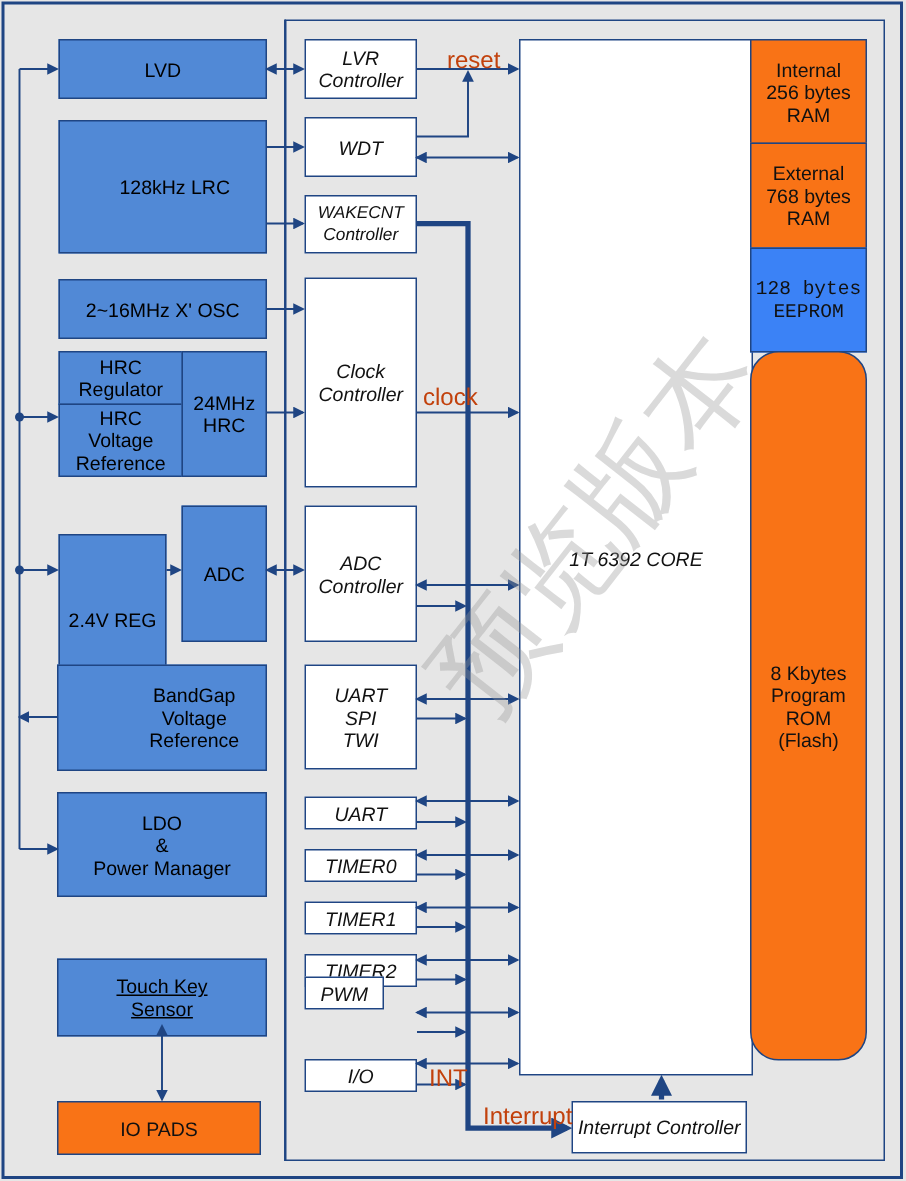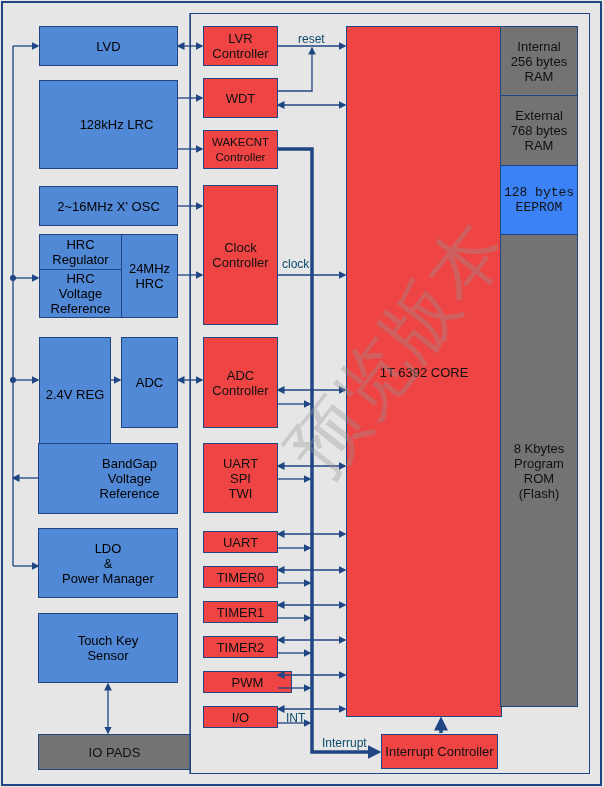--- a/index.html
+++ b/index.html
@@ -1,24 +1,24 @@
 <!DOCTYPE html>
 <html><head>
 <meta charset="utf-8">
 <style>
   html, body { margin:0; padding:0; background:#e6e6e6; }
   body { width:604px; height:787px; position:relative; overflow:hidden; font-family:"Liberation Sans", sans-serif; }
   .abs { position:absolute; box-sizing:border-box; }
   .outer { left:1px; top:1px; width:601px; height:785px; border:2px solid #1f4583; background:#e6e6e6; }
   .inner { left:190px; top:13px; width:400px; height:761px; border:1.5px solid #1f4583; }
   .blue { background:#5189d6; border:1.5px solid #1f4583; color:#000000; display:flex; align-items:center; justify-content:center; text-align:center; font-size:13px; line-height:15px; white-space:pre-line; }
-  .white { background:#ef4444; border:1.5px solid #1f4583; color:#111; display:flex; align-items:center; justify-content:center; text-align:center; font-size:13px; line-height:15px; white-space:pre-line; }
-  .gray { background:#737373; border:1.5px solid #1f4583; color:#111; display:flex; align-items:center; justify-content:center; text-align:center; font-size:13px; line-height:15px; white-space:pre-line; }
+  .white { background:#ffffff; border:1.5px solid #1f4583; color:#111; display:flex; align-items:center; justify-content:center; text-align:center; font-size:13px; line-height:15px; white-space:pre-line;font-style:italic; }
+  .gray { background:#f97316; border:1.5px solid #1f4583; color:#111; display:flex; align-items:center; justify-content:center; text-align:center; font-size:13px; line-height:15px; white-space:pre-line; }
   .light { background:#3b82f6;font-family:Liberation Mono, monospace; }
-  .lbl { font-size:12px; color:#0c4a6e; }
+  .lbl { font-size:16px; color:#c2410c; }
   .core-label { font-size:13px; color:#111; }
   .small { font-size:11.5px; }
   svg.wires { position:absolute; left:0; top:0; }
   .wm { position:absolute; left:250px; top:300px; font-size:74px; color:rgba(150,150,150,0.35); transform:rotate(-52deg); transform-origin:center; font-family:"DejaVu Serif", serif; white-space:nowrap; pointer-events:none; }
 </style>
 </head>
 <body>
 
 <div class="abs outer"></div>
 <div class="abs inner"></div>
@@ -26,62 +26,62 @@
 <div class="abs blue" style="left:39px;top:26px;width:139px;height:40px;">LVD</div>
 <div class="abs blue" style="left:39px;top:80px;width:139px;height:89px;padding-left:16px;">128kHz LRC</div>
 <div class="abs blue" style="left:39px;top:186px;width:139px;height:40px;">2~16MHz X'   OSC</div>
 <div class="abs blue" style="left:39px;top:234px;width:83px;height:36px;">HRC
 Regulator</div>
 <div class="abs blue" style="left:39px;top:269px;width:83px;height:49px;">HRC
 Voltage
 Reference</div>
 <div class="abs blue" style="left:121px;top:234px;width:57px;height:84px;">24MHz
 HRC</div>
-<div class="abs blue" style="left:39px;top:337px;width:72px;height:115px;">2.4V REG</div>
+<div class="abs blue" style="left:39px;top:356px;width:72px;height:115px;">2.4V REG</div>
 <div class="abs blue" style="left:121px;top:337px;width:57px;height:91px;">ADC</div>
 <div class="abs blue" style="left:38px;top:443px;width:140px;height:71px;padding-left:43px;">BandGap
 Voltage
 Reference</div>
 <div class="abs blue" style="left:38px;top:528px;width:140px;height:70px;">LDO
 &amp;
 Power Manager</div>
-<div class="abs blue" style="left:38px;top:613px;width:140px;height:70px;">Touch Key
+<div class="abs blue" style="left:38px;top:639px;width:140px;height:52px;text-decoration:underline;">Touch Key
 Sensor</div>
-<div class="abs gray" style="left:38px;top:734px;width:153px;height:36px;">IO PADS</div>
+<div class="abs gray" style="left:38px;top:734px;width:136px;height:36px;">IO PADS</div>
 
 <div class="abs white" style="left:203px;top:26px;width:75px;height:40px;">LVR
 Controller</div>
 <div class="abs white" style="left:203px;top:78px;width:75px;height:40px;">WDT</div>
 <div class="abs white" style="left:203px;top:130px;width:75px;height:39px;"><span class="small" style="white-space:pre-line;">WAKECNT
 Controller</span></div>
 <div class="abs white" style="left:203px;top:185px;width:75px;height:140px;">Clock
 Controller</div>
 <div class="abs white" style="left:203px;top:337px;width:75px;height:91px;">ADC
 Controller</div>
 <div class="abs white" style="left:203px;top:443px;width:75px;height:70px;">UART
 SPI
 TWI</div>
 <div class="abs white" style="left:203px;top:531px;width:75px;height:22px;">UART</div>
 <div class="abs white" style="left:203px;top:566px;width:75px;height:22px;">TIMER0</div>
 <div class="abs white" style="left:203px;top:601px;width:75px;height:22px;">TIMER1</div>
 <div class="abs white" style="left:203px;top:636px;width:75px;height:22px;">TIMER2</div>
-<div class="abs white" style="left:203px;top:671px;width:89px;height:22px;">PWM</div>
+<div class="abs white" style="left:203px;top:651px;width:53px;height:22px;">PWM</div>
 <div class="abs white" style="left:203px;top:706px;width:75px;height:22px;">I/O</div>
 
 <div class="abs white" style="left:346px;top:26px;width:156px;height:691px;align-items:flex-start;padding-top:338px;"><span class="core-label">1T 6392 CORE</span></div>
 
 <div class="abs gray" style="left:500px;top:26px;width:78px;height:70px;">Internal
 256 bytes
 RAM</div>
 <div class="abs gray" style="left:500px;top:95px;width:78px;height:71px;">External
 768 bytes
 RAM</div>
 <div class="abs gray light" style="left:500px;top:165px;width:78px;height:70px;">128 bytes
 EEPROM</div>
-<div class="abs gray" style="left:500px;top:234px;width:78px;height:473px;">8 Kbytes
+<div class="abs gray" style="left:500px;top:234px;width:78px;height:473px;border-radius:19px;">8 Kbytes
 Program
 ROM
 (Flash)</div>
 
 <div class="abs white" style="left:381px;top:734px;width:117px;height:35px;">Interrupt Controller</div>
 
 <svg class="wires" width="604" height="787">
   <defs>
     <marker id="ar" markerWidth="6" markerHeight="6" refX="5" refY="3" orient="auto">
         <path d="M0,0 L6,3 L0,6 z" fill="#1f4583"></path>

